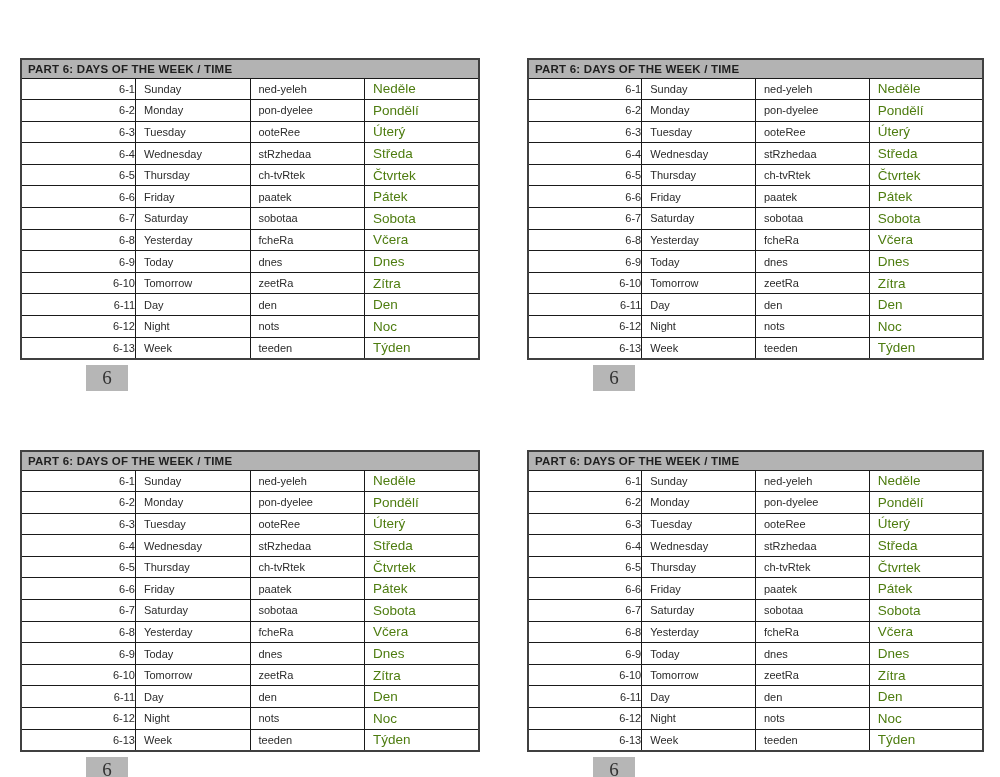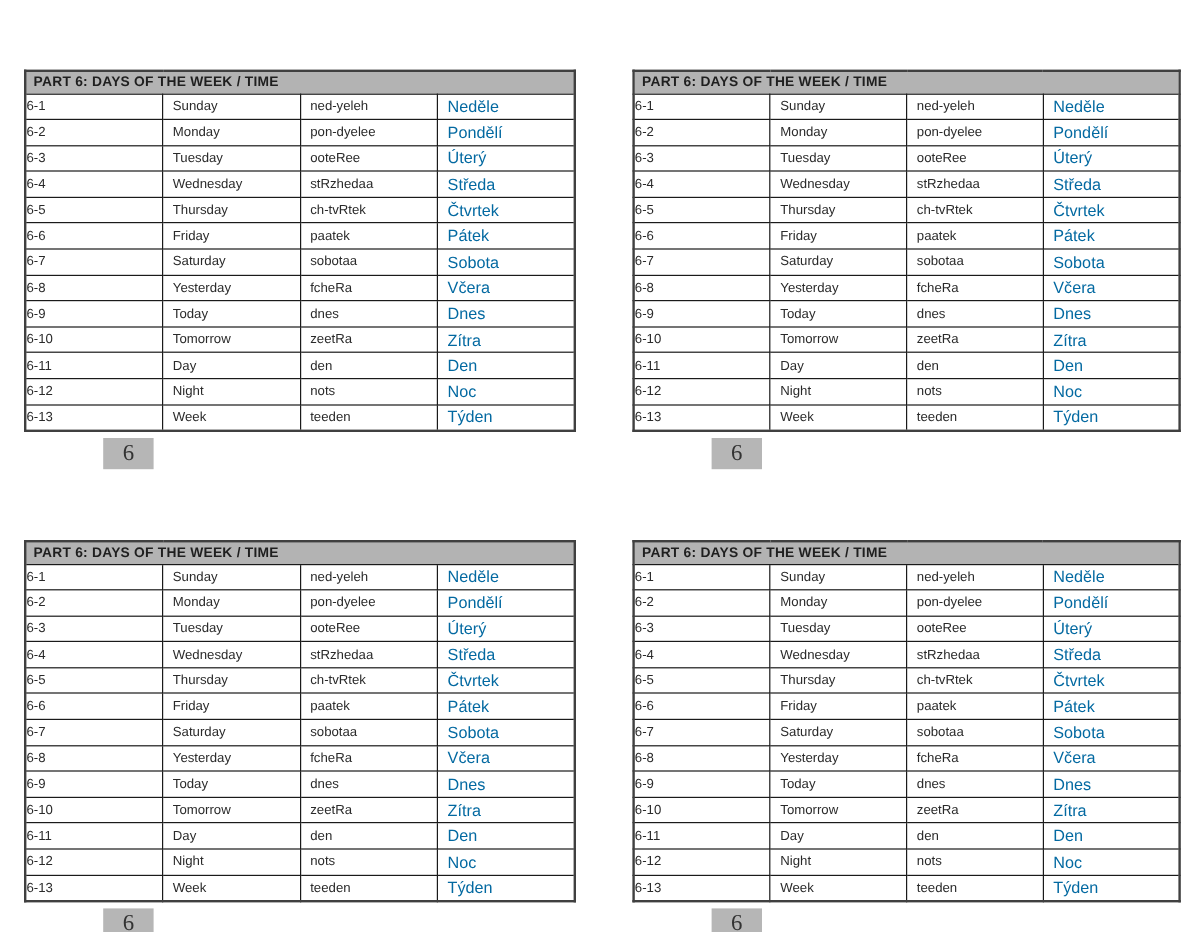--- a/index.html
+++ b/index.html
@@ -43,27 +43,27 @@
     text-align:left;
     padding:0 0 0 6px;
     white-space:pre;
     letter-spacing:.2px;
   }
   td{
     height:21.6px;
     font-size:11px;
     color:var(--text);
   }
-  td.num{width:48px;text-align:left;}
+  td.num{width:48px;text-align:right;}
   td.eng{width:127px;padding-left:8px;}
   td.pho{width:140px;padding-left:8px;}
   td.cze{
     padding-left:8px;
     font-size:13.5px;
-    color:#0369a1;
+    color:#4d7c0f;
   }
   .pagenum{
     width:42px;height:26px;
     margin:5px 0 0 66px;
     background:var(--badge-bg);
     color:#333;
     font-family:"Liberation Serif", serif;
     font-size:19px;
     line-height:26px;
     text-align:center;

